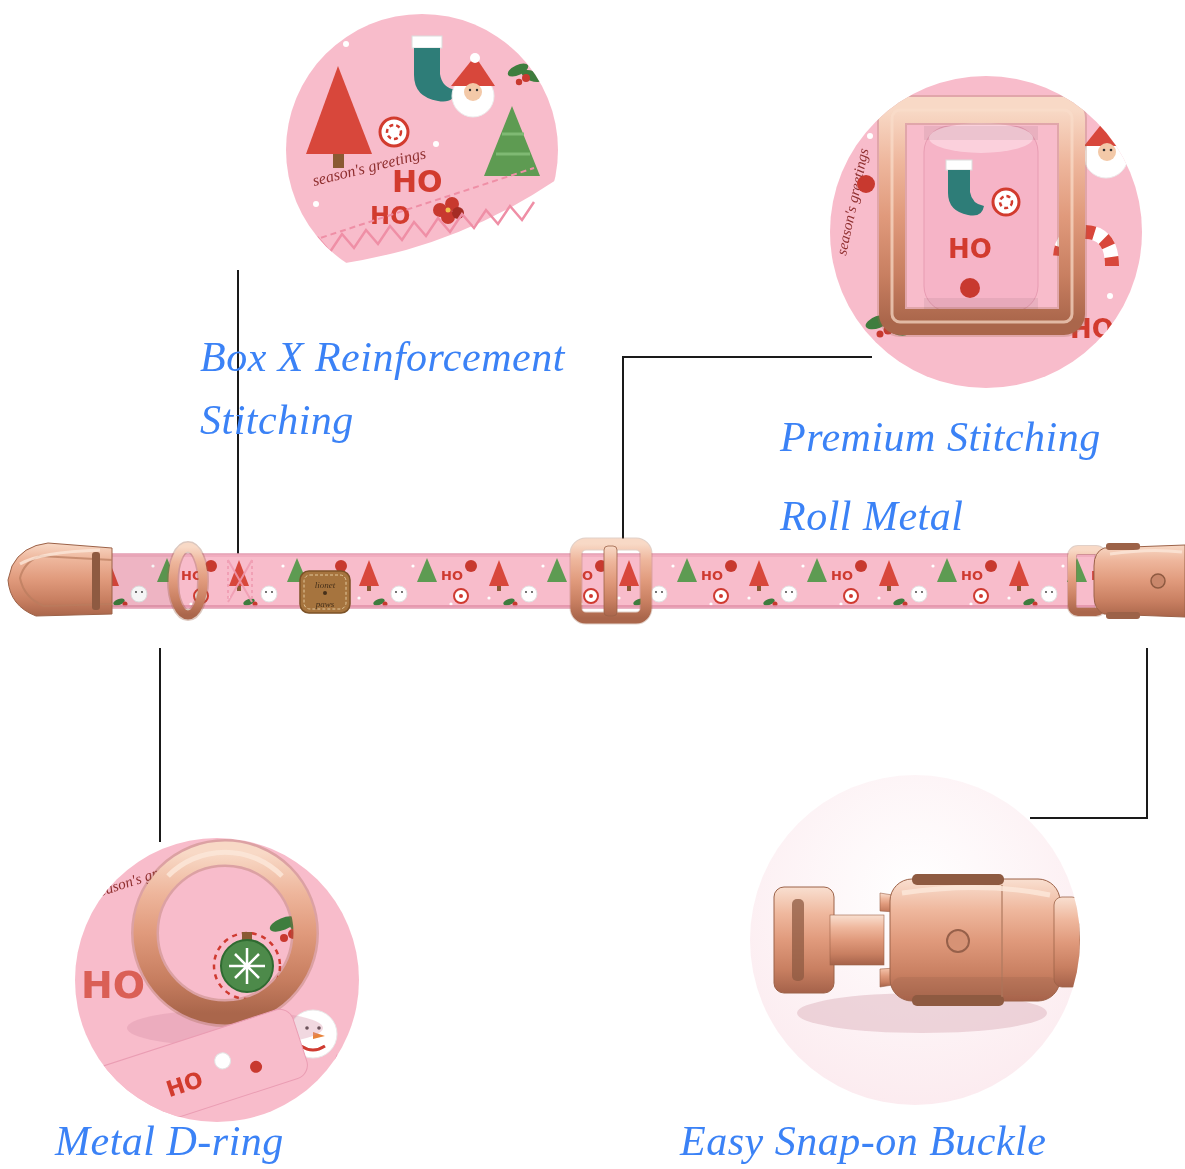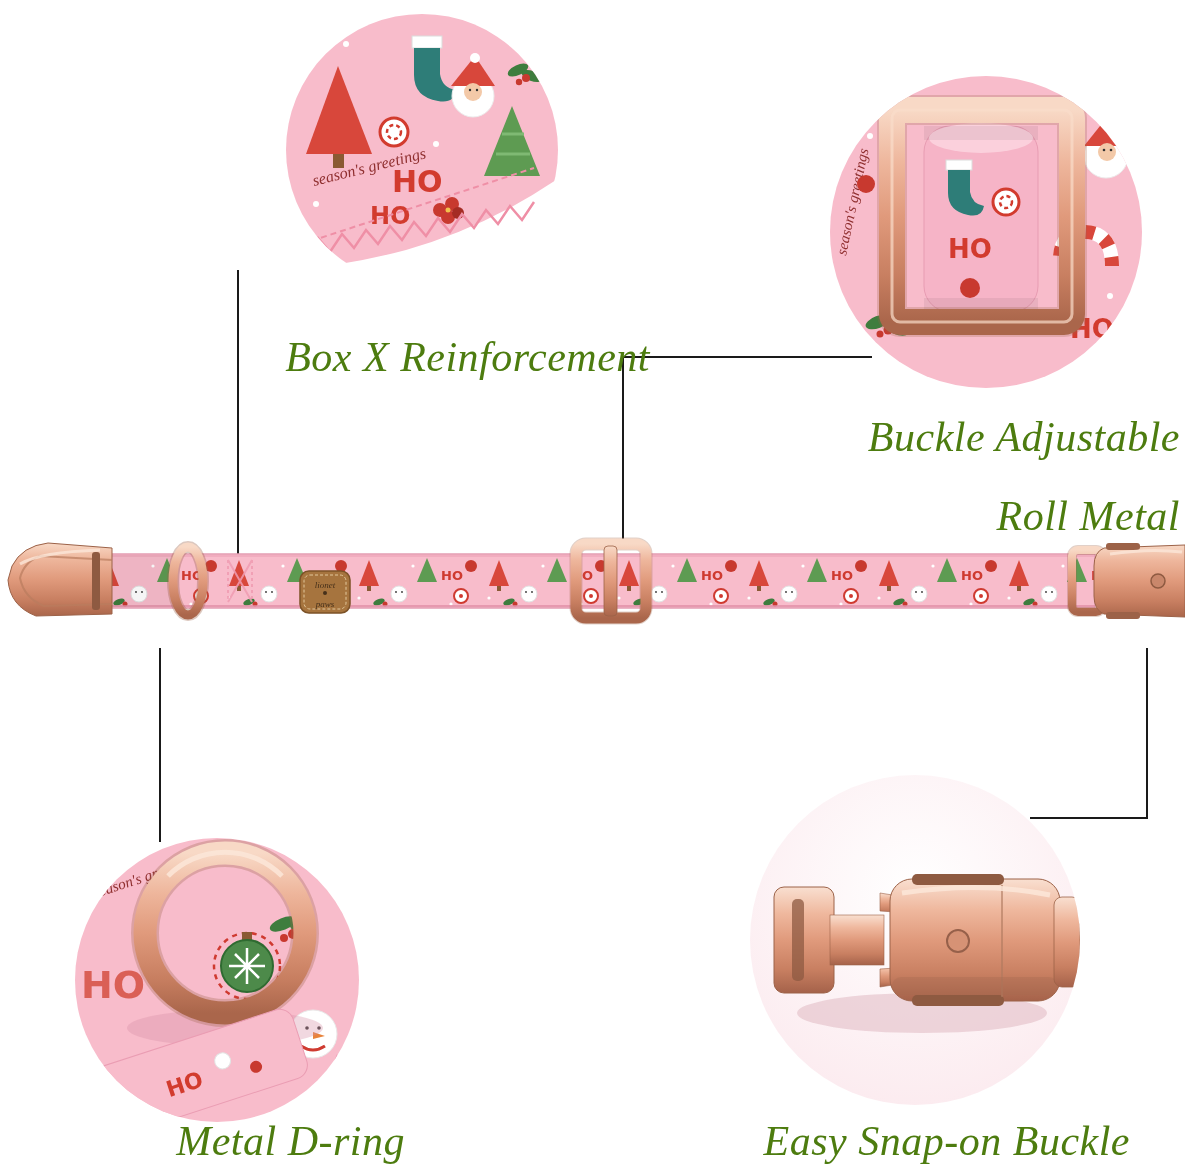--- a/index.html
+++ b/index.html
@@ -5,44 +5,45 @@
   html,body{margin:0;padding:0;background:#ffffff;}
   #stage{
     position:relative;width:1185px;height:1169px;background:#ffffff;
     font-family:"Liberation Serif",serif;overflow:hidden;
   }
   .inset{
     position:absolute;border-radius:50%;overflow:hidden;background:#ffffff;
   }
   .inset svg{display:block;}
   .callout{
-    position:absolute;text-align:right;font-style:italic;color:#4d7c0f;
+    position:absolute;text-align:left;font-style:italic;color:#3b82f6;
     font-size:42px;line-height:1.5;letter-spacing:0.5px;
   }
   .callout.twoline-wide{line-height:1.88;}
   .cline{position:absolute;background:#1a1a1a;}
   #collar-svg{position:absolute;left:0;top:518px;}
 </style>
 </head>
 <body>
 
 <div id="stage">
 
   <div class="cline" style="left:237px;top:270px;width:2px;height:288px;"></div>
   <div class="cline" style="left:622px;top:356px;width:250px;height:2px;"></div>
   <div class="cline" style="left:622px;top:356px;width:2px;height:190px;"></div>
   <div class="cline" style="left:159px;top:648px;width:2px;height:194px;"></div>
   <div class="cline" style="left:1146px;top:648px;width:2px;height:171px;"></div>
   <div class="cline" style="left:1030px;top:817px;width:118px;height:2px;"></div>
 
   <div class="callout" style="left:200px;top:326px;width:450px;">
     <div>Box X Reinforcement</div>
+    <div>Stitching</div>
   </div>
   <div class="callout twoline-wide" style="left:780px;top:398px;width:400px;">
-    <div>Buckle Adjustable</div>
+    <div>Premium Stitching</div>
     <div>Roll Metal</div>
   </div>
   <div class="callout" style="left:55px;top:1110px;width:350px;">
     <div>Metal D-ring</div>
   </div>
   <div class="callout" style="left:680px;top:1110px;width:450px;">
     <div>Easy Snap-on Buckle</div>
   </div>
 
   <svg id="collar-svg" width="1185" height="130" viewBox="0 0 1185 130">

